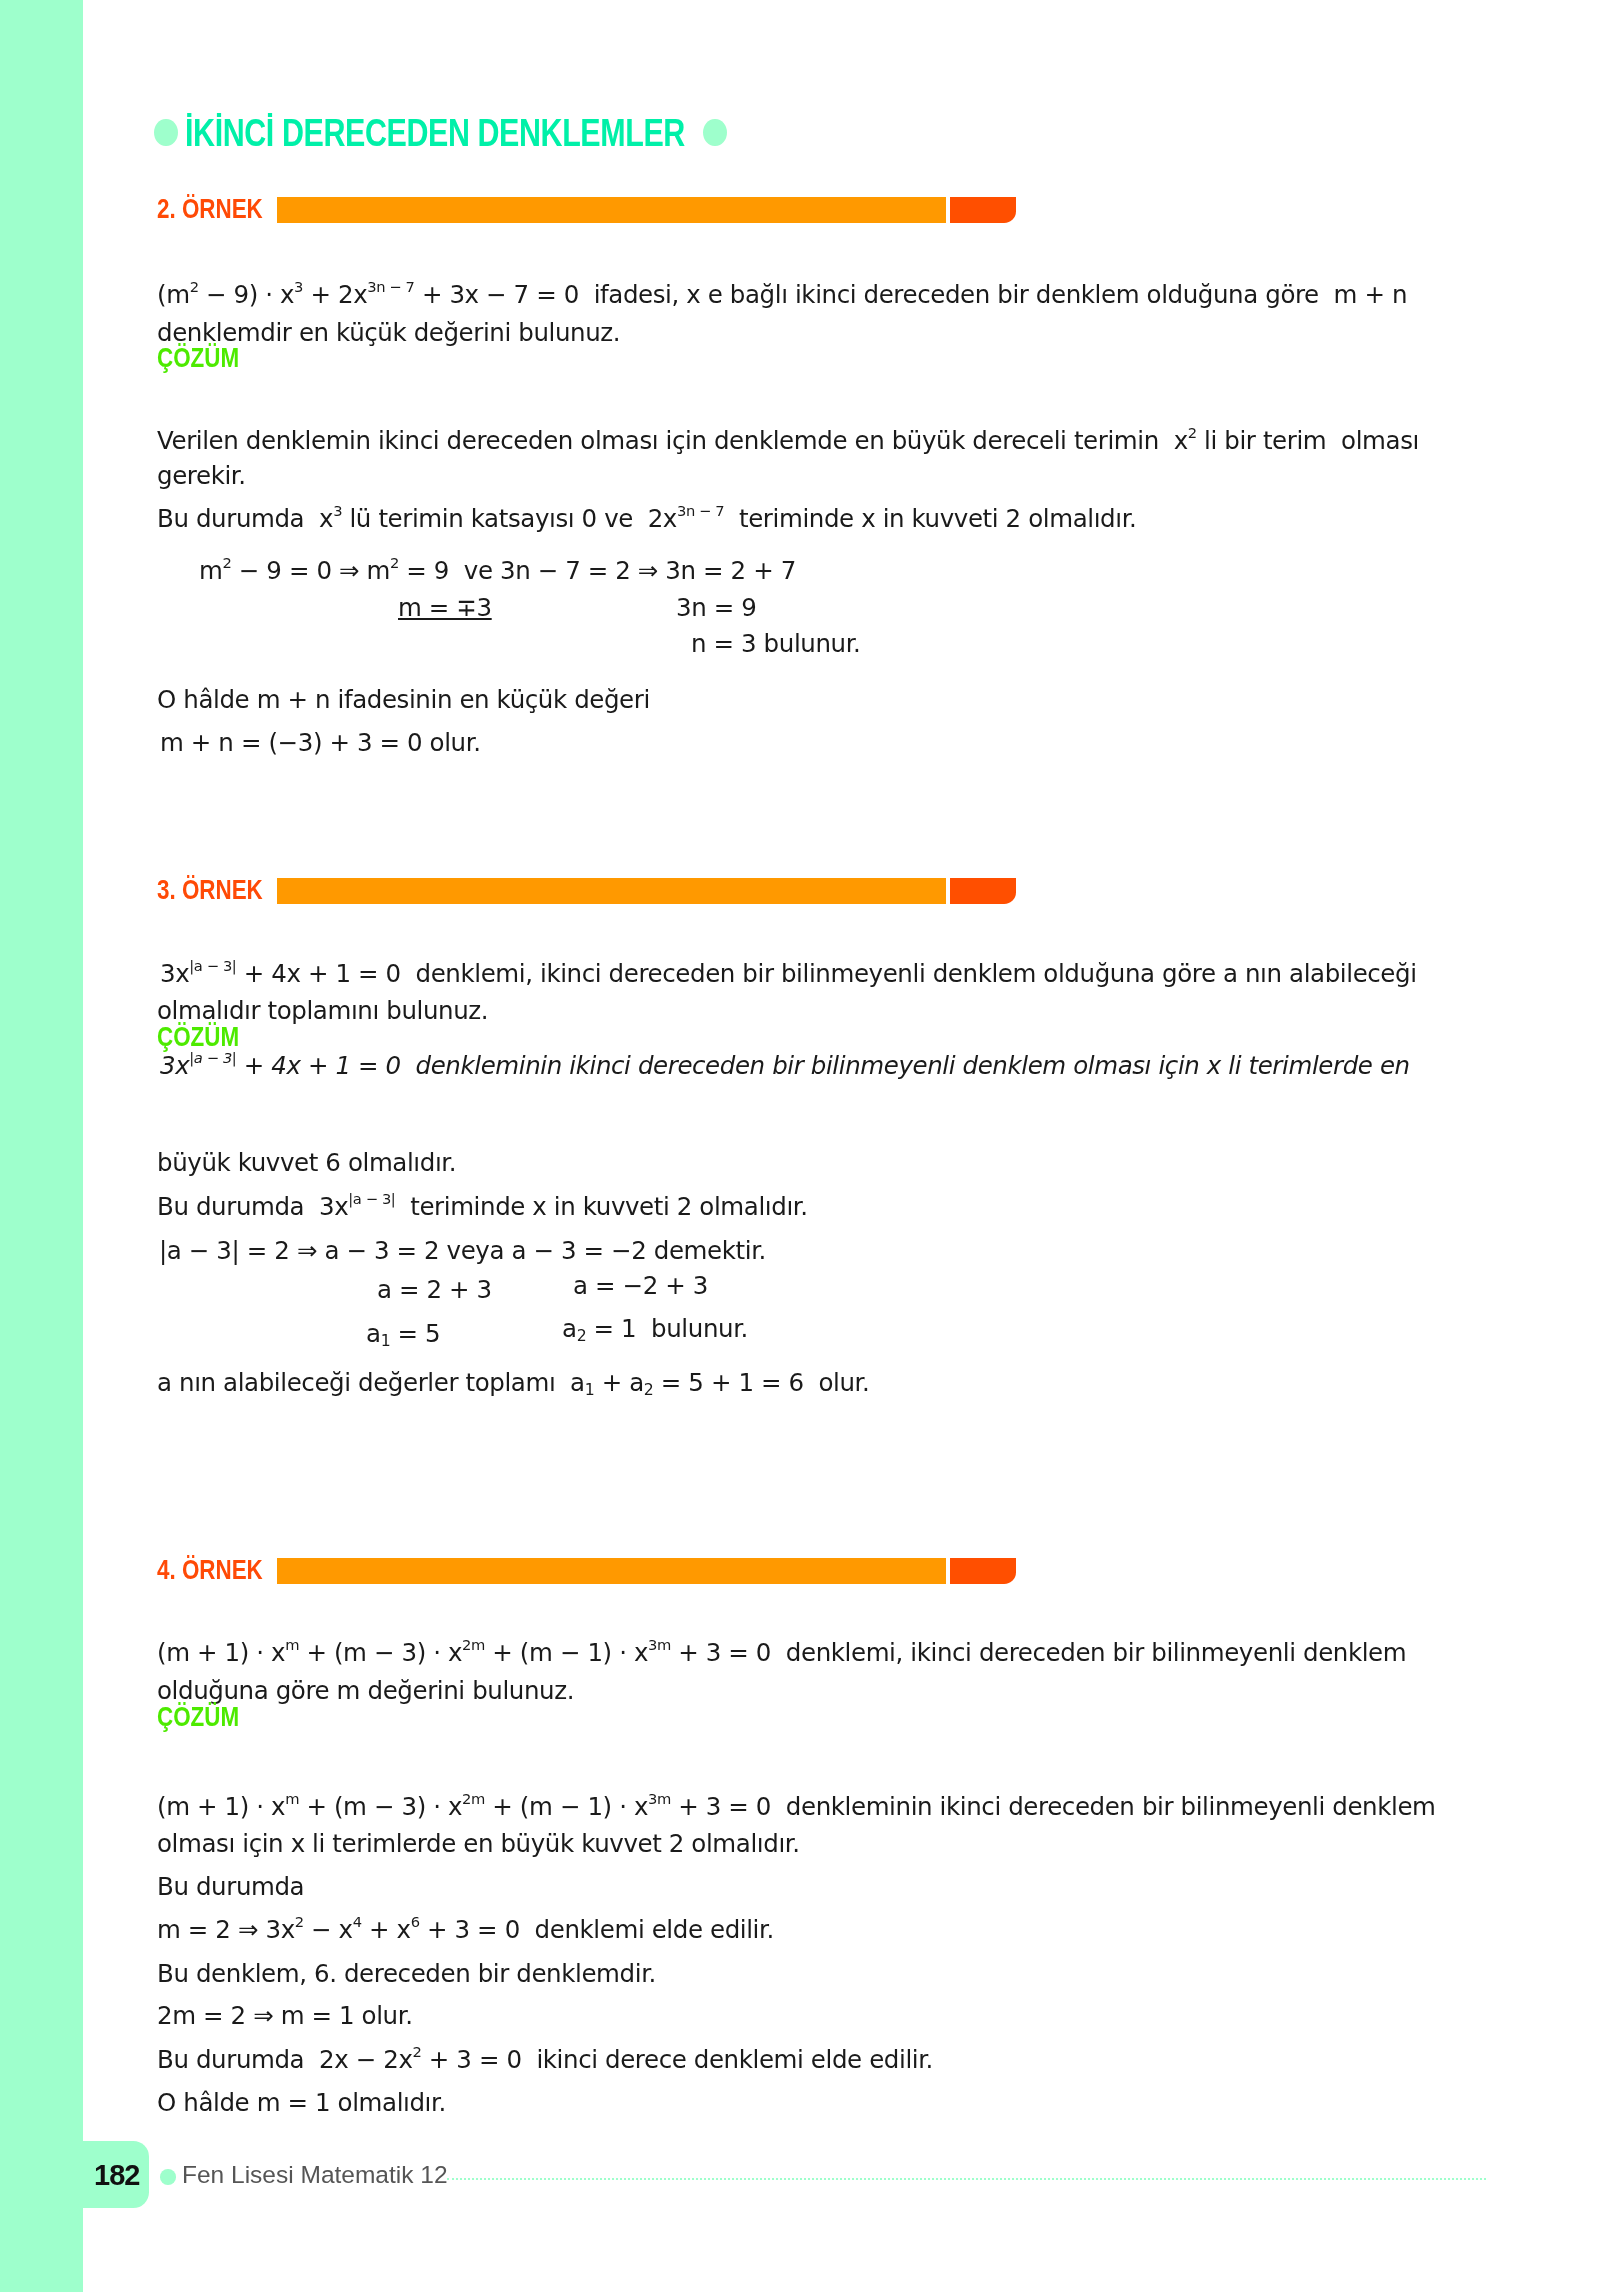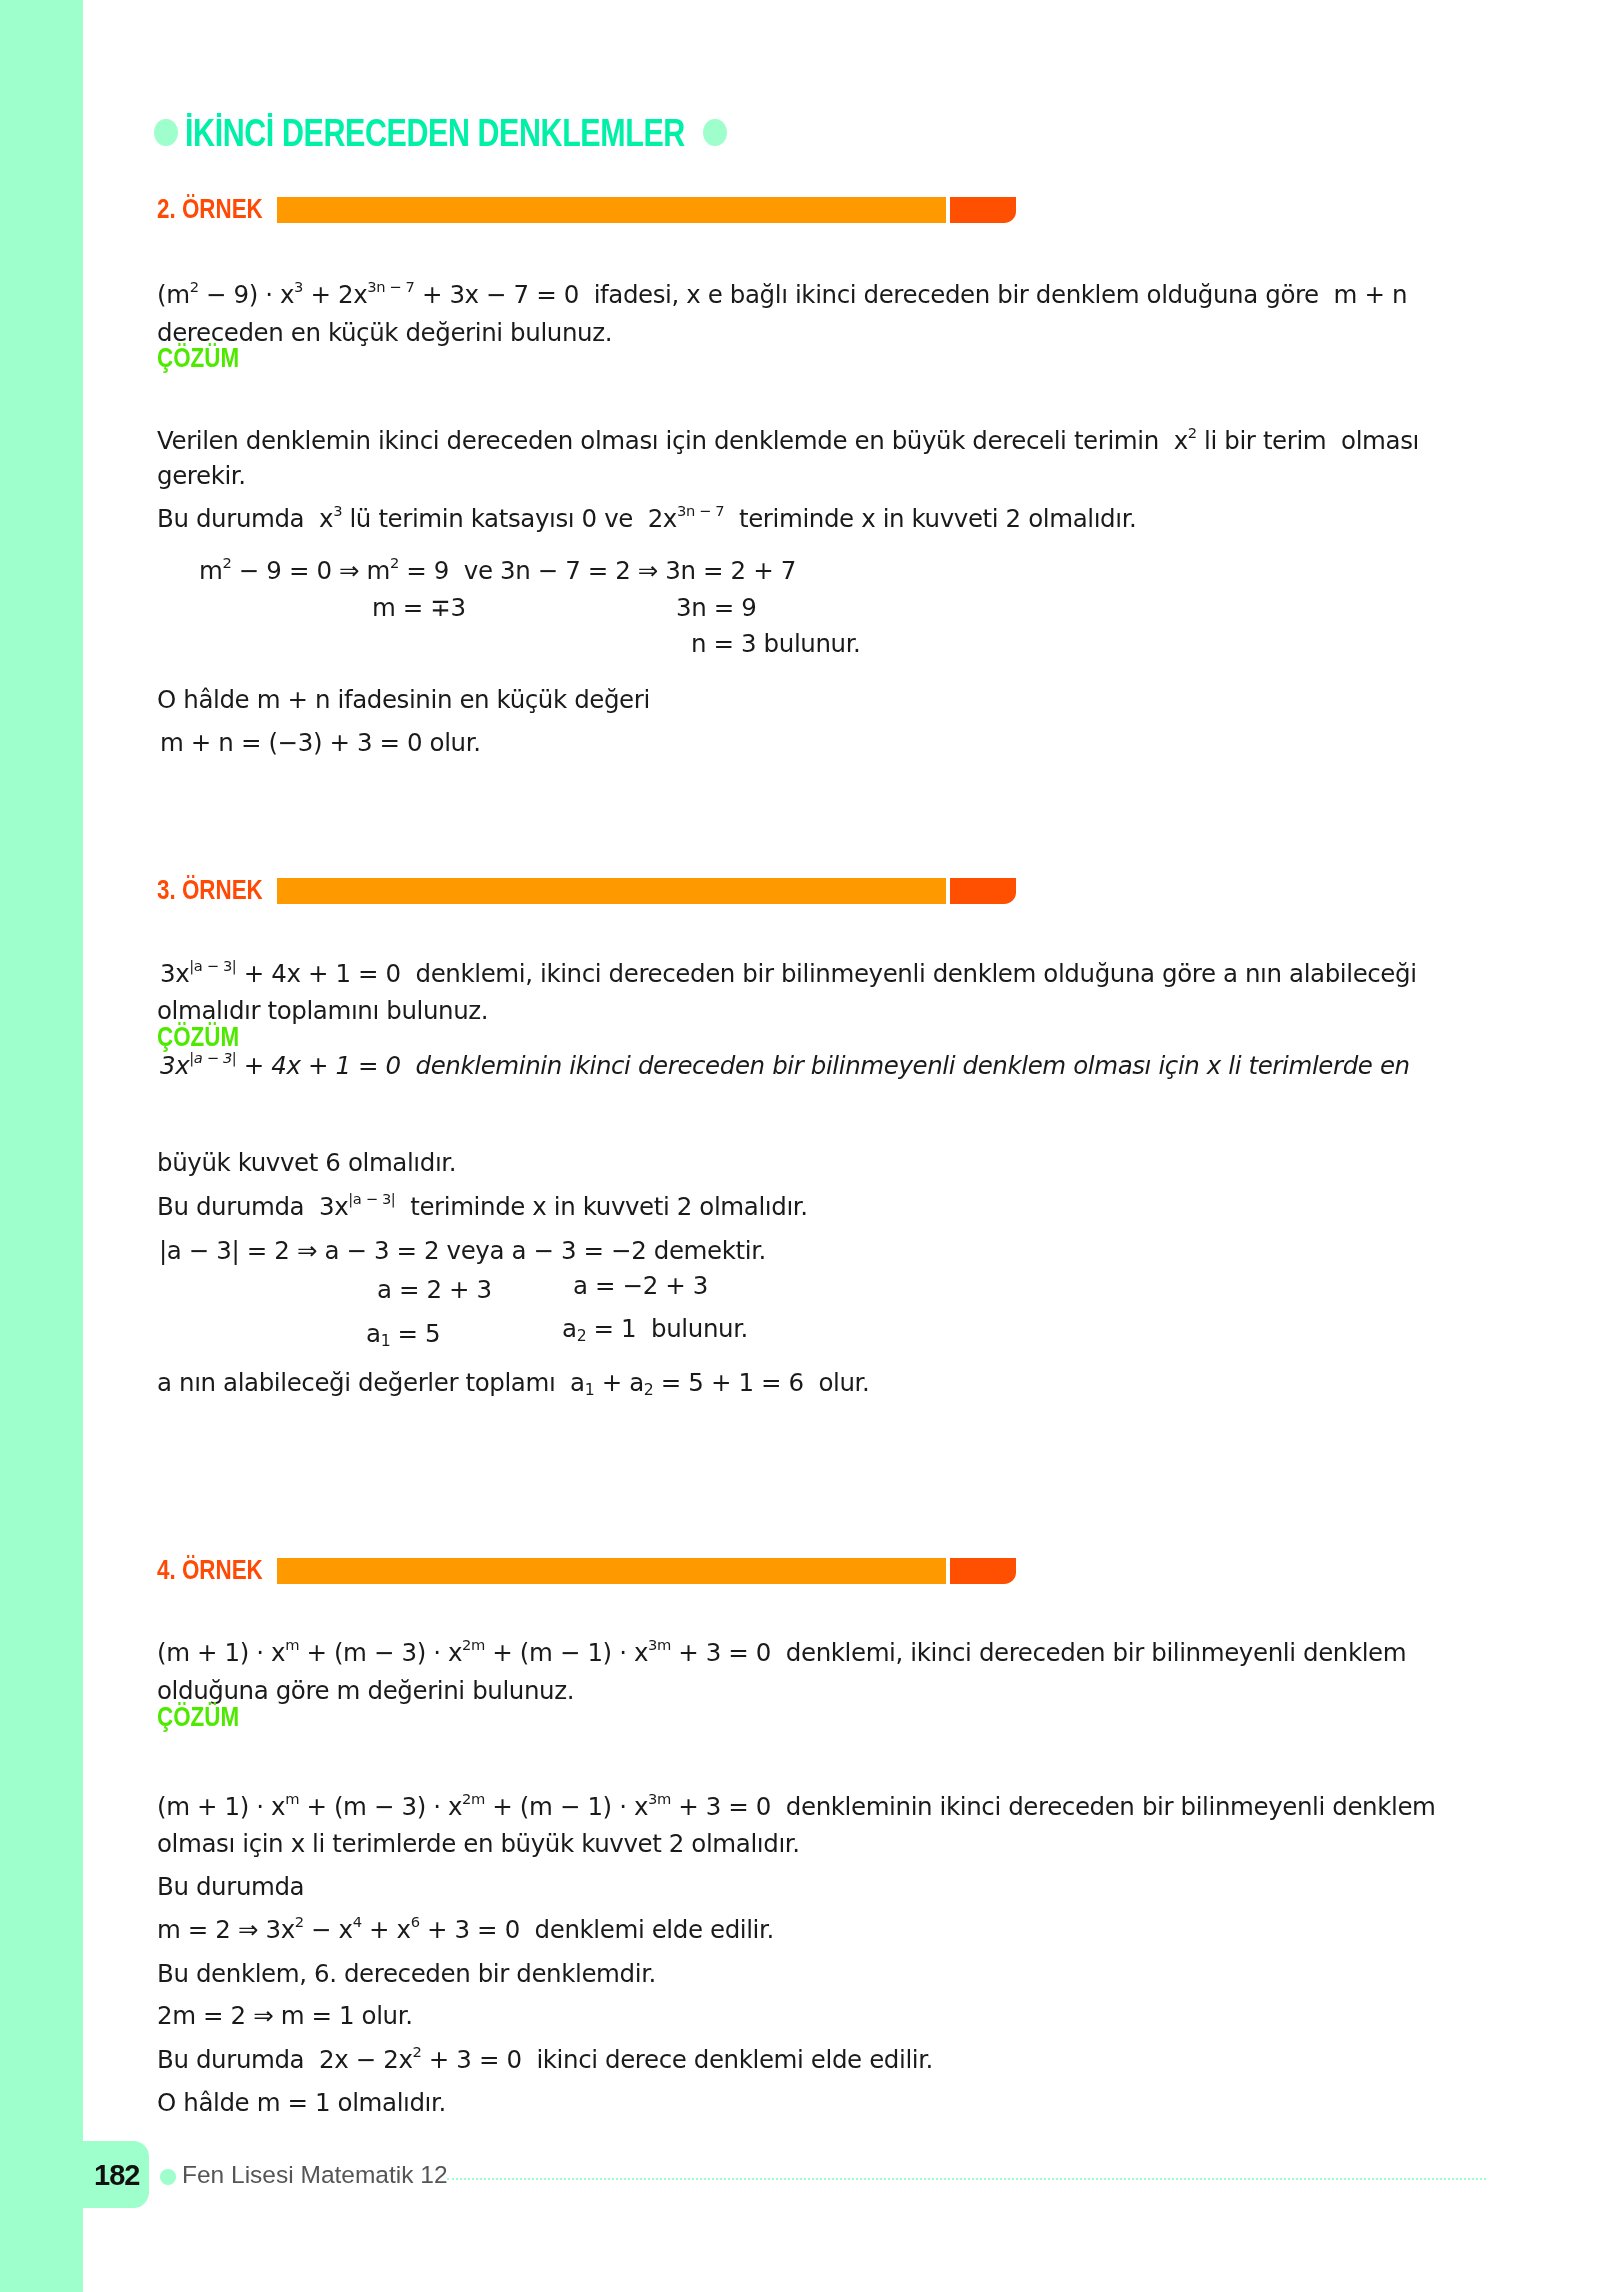--- a/index.html
+++ b/index.html
@@ -39,28 +39,28 @@
   <span class="txt">İKİNCİ DERECEDEN DENKLEMLER</span>
   <span class="dot"></span>
 </div>
 
 <div class="ex-head" style="top:197px;">
   <span class="lbl">2. ÖRNEK</span>
   <span class="bar"></span>
   <span class="cap"></span>
 </div>
 <div class="ln" style="left:157px;top:249px;">(m<sup>2</sup> − 9) · x<sup>3</sup> + 2x<sup>3n − 7</sup> + 3x − 7 = 0&nbsp; ifadesi, x e bağlı ikinci dereceden bir denklem olduğuna göre&nbsp; m + n</div>
-<div class="ln" style="left:157px;top:287px;"><span>dereceden </span><span class="u">en küçük</span><span> değerini bulunuz.</span></div>
+<div class="ln" style="left:157px;top:287px;"><span>denklemdir </span><span class="u">en küçük</span><span> değerini bulunuz.</span></div>
 <div class="cozum" style="top:342px;">ÇÖZÜM</div>
 
 <div class="ln" style="left:157px;top:395px;">Verilen denklemin ikinci dereceden olması için denklemde en büyük dereceli terimin&nbsp; x<sup>2</sup> li bir terim&nbsp; olması</div>
 <div class="ln" style="left:157px;top:430px;">gerekir.</div>
 <div class="ln" style="left:157px;top:473px;">Bu durumda&nbsp; x<sup>3</sup> lü terimin katsayısı 0 ve&nbsp; 2x<sup>3n − 7</sup>&nbsp; teriminde x in kuvveti 2 olmalıdır.</div>
 <div class="ln" style="left:199px;top:525px;">m<sup>2</sup> − 9 = 0 ⇒ m<sup>2</sup> = 9&nbsp; ve 3n − 7 = 2 ⇒ 3n = 2 + 7</div>
-<div class="ln" style="left:372px;top:562px;">m = ∓3</div>
+<div class="ln" style="left:398px;top:562px;text-decoration:underline;">m = ∓3</div>
 <div class="ln" style="left:676px;top:562px;">3n = 9</div>
 <div class="ln" style="left:691px;top:598px;">n = 3  bulunur.</div>
 <div class="ln" style="left:157px;top:654px;">O hâlde  m + n  ifadesinin en küçük değeri</div>
 <div class="ln" style="left:160px;top:697px;">m + n = (−3) + 3 = 0  olur.</div>
 
 <div class="ex-head" style="top:878px;">
   <span class="lbl">3. ÖRNEK</span>
   <span class="bar"></span>
   <span class="cap"></span>
 </div>

